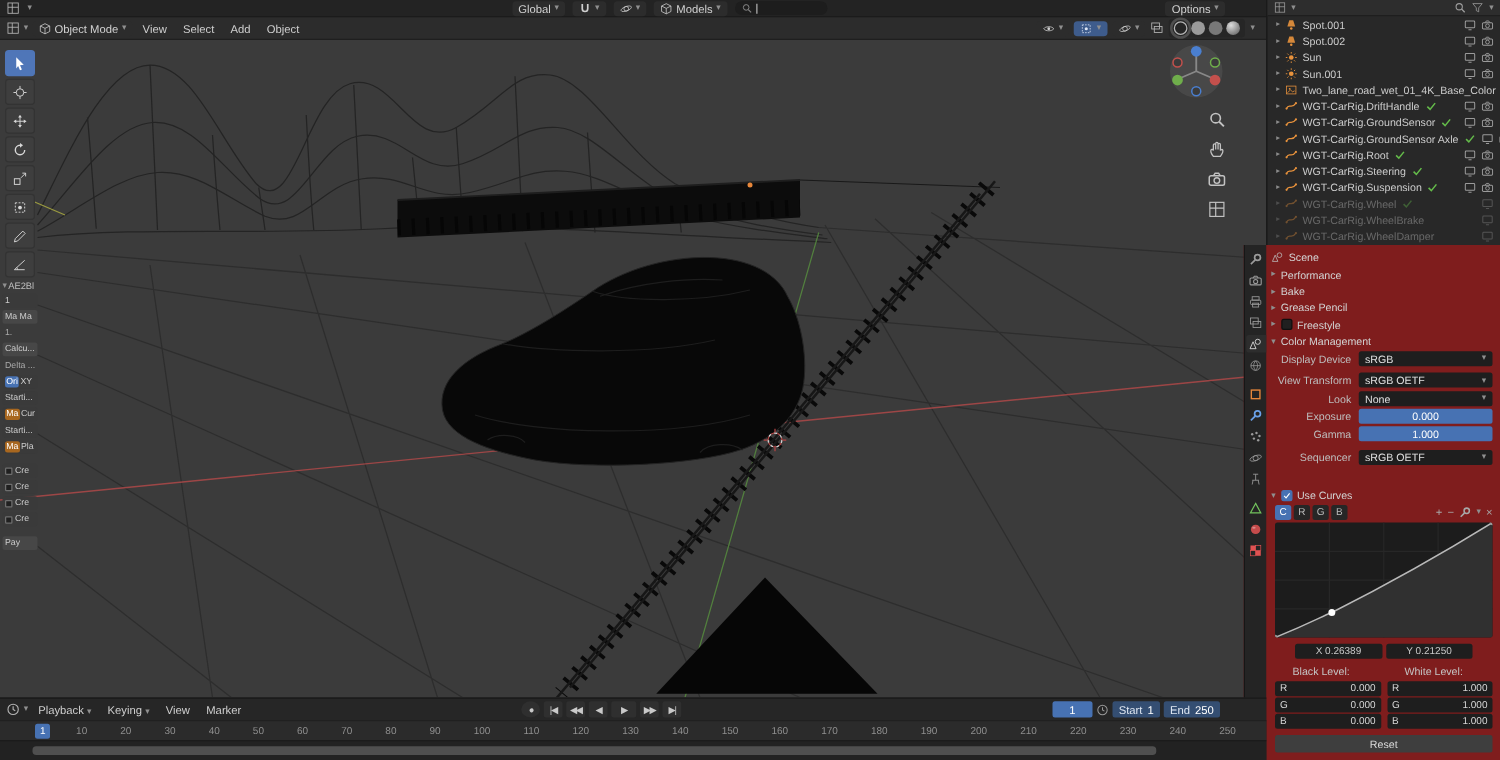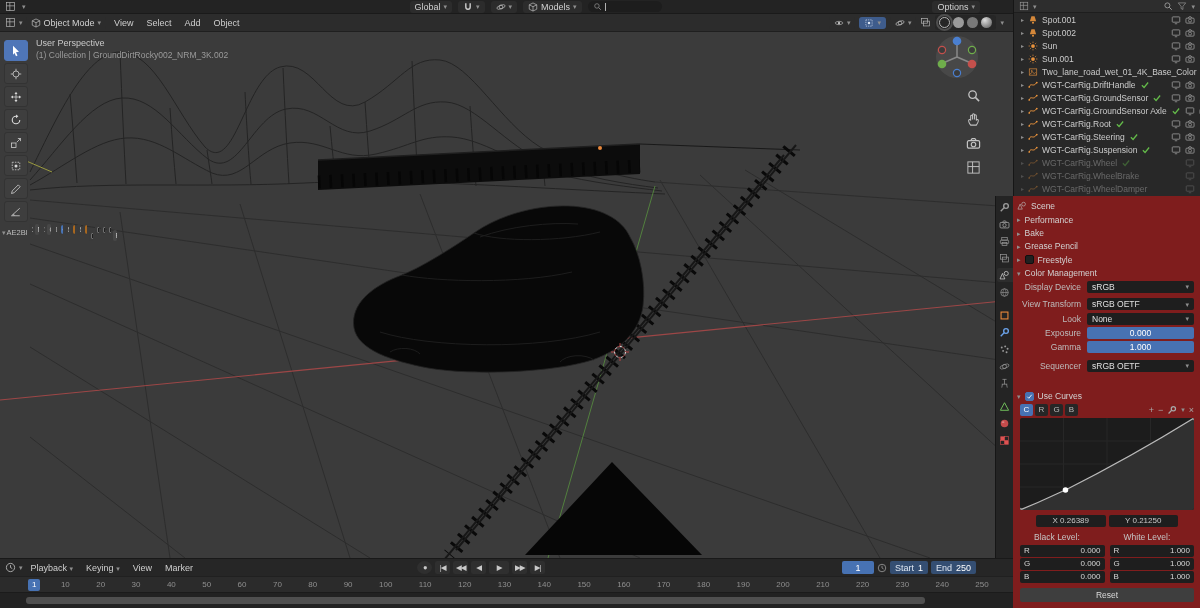--- a/index.html
+++ b/index.html
@@ -41,21 +41,21 @@
   .vp-ov{position:absolute;left:36px;top:5px;line-height:12px;pointer-events:none;}
   .ovl1{color:#c9c9c9;font-size:9px}.ovl2{color:#9b9b9b;font-size:8.5px}
   .gizmo{position:absolute;left:934px;top:2px;}
   .vnav{position:absolute;left:966px;top:56px;display:flex;flex-direction:column;gap:9px;color:#c2c2c2;}
   
   .tools{position:absolute;left:4px;top:40px;width:24px;display:flex;flex-direction:column;gap:2px;}
   .tool{width:24px;height:21px;background:#3e3e3e;border:1px solid #333;border-radius:3px;
     display:flex;align-items:center;justify-content:center;color:#d8d8d8;}
   .tool.active{background:#4f76b8;border-color:#4f76b8;color:#fff}
   
-  .lp{position:absolute;left:1px;top:222px;width:30px;display:flex;flex-direction:row;gap:2px;padding:2px 1px;}
+  .lp{position:absolute;left:1px;top:222px;width:30px;display:flex;flex-direction:column;gap:2px;padding:2px 1px;}
   .lp-h{display:flex;align-items:center;gap:1px;color:#bdbdbd;font-size:7.5px;}
   .lp-item{height:11px;display:flex;align-items:center;background:#3a3a3a;border-radius:2px;
     font-size:7px;overflow:hidden;padding:0 2px;color:#cccccc;white-space:nowrap;}
   .lp-item.plain{background:transparent;color:#aaa}
   .lp-item.btn{background:#474747}
   .chip{border-radius:2px;padding:0 1px;margin-right:1px;color:#fff;background:#a8671f;font-size:7px;line-height:9px}
   .chip.blue{background:#4772b3}
   .cb{width:6px;height:6px;border:1px solid #6f6f6f;border-radius:1px;margin-right:2px;background:#202020;flex:none}
   .gap6{margin-top:6px}
   
@@ -404,24 +404,20 @@
 
       <path d="M612,430 L702,523 L525,523 Z" fill="#060606"></path>
 
       <g>
         <circle cx="620" cy="320" r="5.5" stroke="#d8d8d8" stroke-dasharray="2.5,2.5" fill="none"></circle>
         <circle cx="620" cy="320" r="5.5" stroke="#b34444" stroke-dasharray="2.5,2.5" stroke-dashoffset="2.5" fill="none"></circle>
         <path d="M620,311 V314 M620,326 V329 M611,320 H614 M626,320 H629" stroke="#b34444" fill="none"></path>
       </g>
     </svg>
 
-    <div class="vp-ov">
-      <div class="ovl1">User Perspective</div>
-      <div class="ovl2">(1) Collection | GroundDirtRocky002_NRM_3K.002</div>
-    </div>
 
     <svg class="gizmo" width="46" height="46" viewBox="0 0 46 46">
       <circle cx="23" cy="23" r="21" fill="rgba(255,255,255,0.07)"></circle>
       <path d="M23,23 L23,8 M23,23 L37,29 M23,23 L9,29" stroke-width="1.5" fill="none" stroke="#888"></path>
       <circle cx="23" cy="7" r="4.3" fill="#4a7fd0"></circle>
       <circle cx="38" cy="30" r="4.3" fill="#c4504c"></circle>
       <circle cx="8" cy="30" r="4.3" fill="#6fae4b"></circle>
       <circle cx="23" cy="39" r="3.6" fill="#3b3b3b" stroke="#4a7fd0" stroke-width="1.2"></circle>
       <circle cx="8" cy="16" r="3.6" fill="#3b3b3b" stroke="#c4504c" stroke-width="1.2"></circle>
       <circle cx="38" cy="16" r="3.6" fill="#3b3b3b" stroke="#6fae4b" stroke-width="1.2"></circle>

